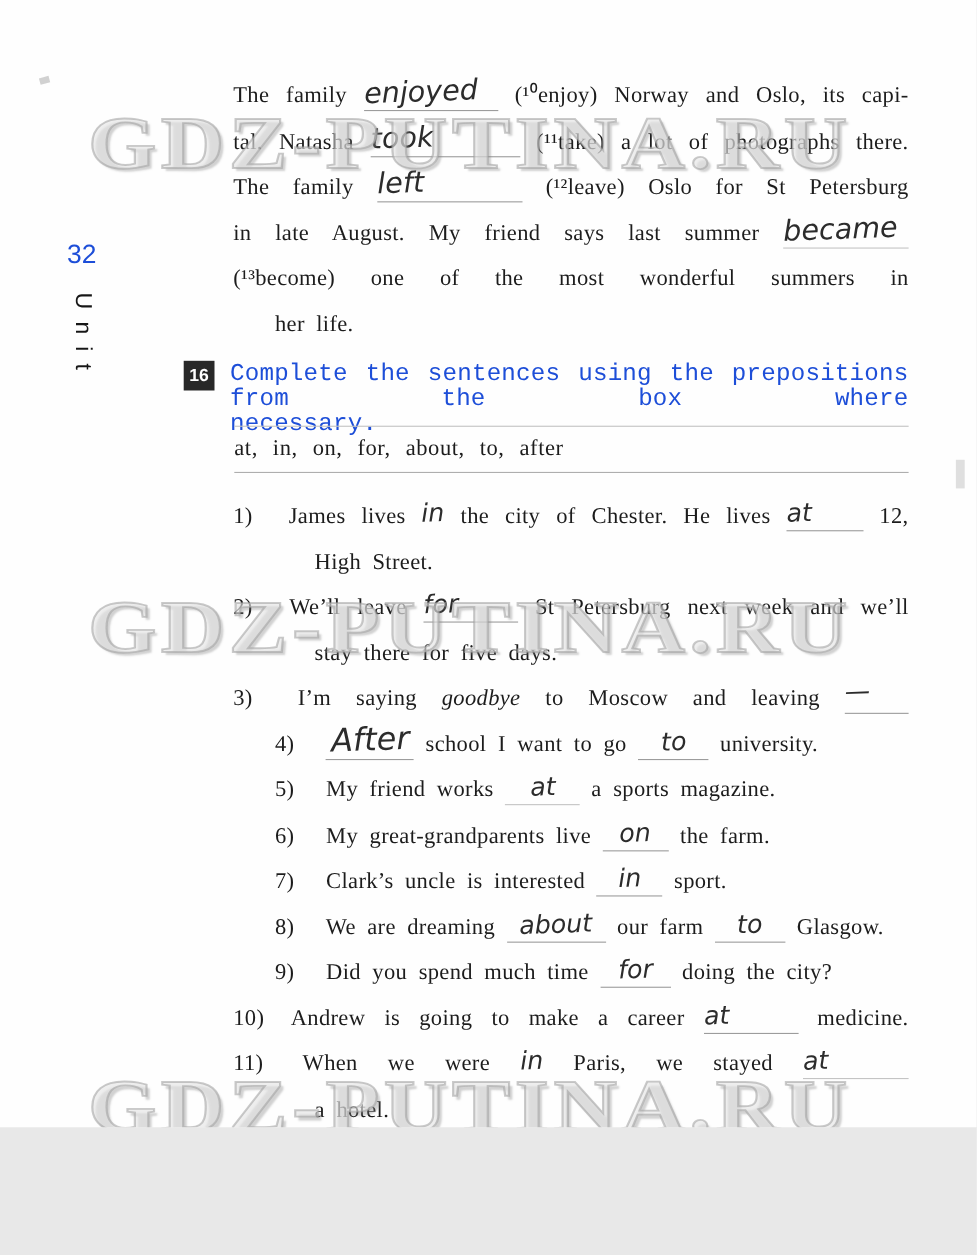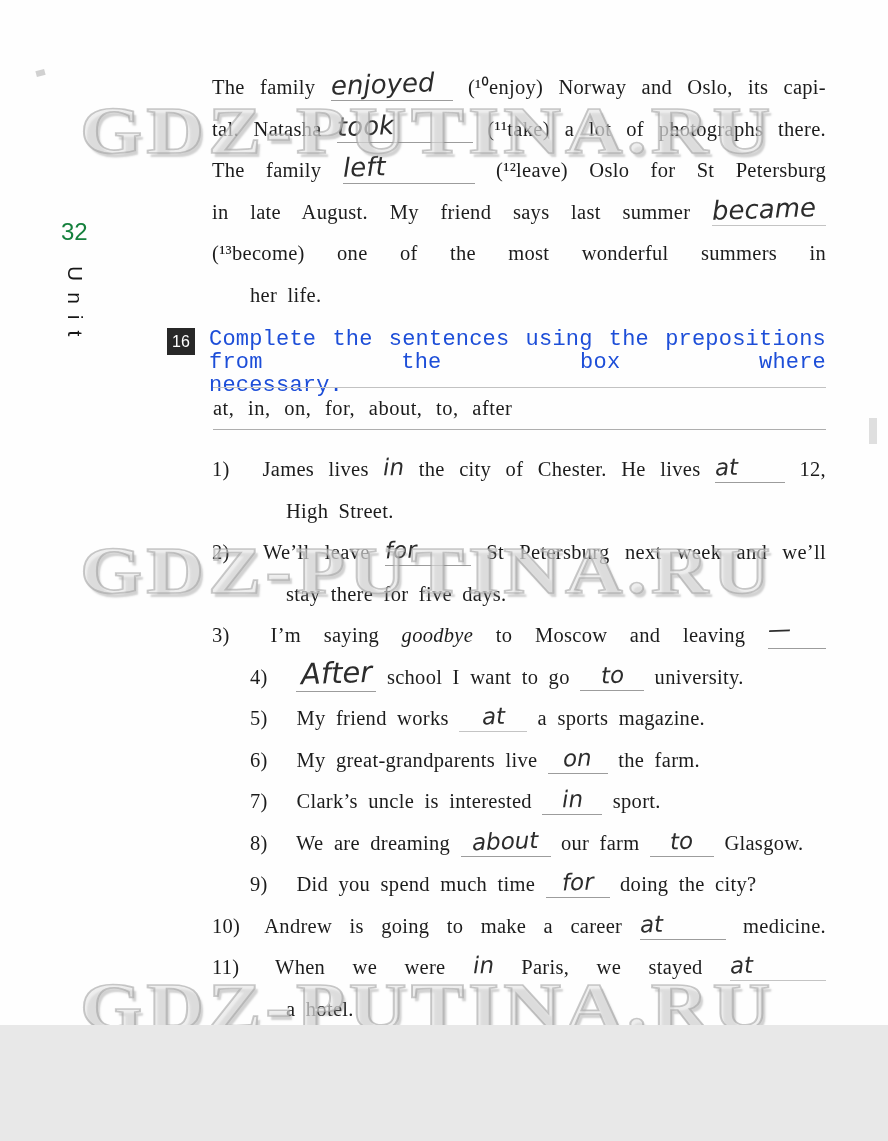--- a/index.html
+++ b/index.html
@@ -7,21 +7,21 @@
         font-family:"Liberation Serif",serif;color:#1c1c1c;}
   
   .wm{position:absolute;left:80px;white-space:nowrap;pointer-events:none;z-index:9;
       font-family:"Liberation Serif",serif;font-weight:bold;font-size:80px;letter-spacing:4px;
       color:rgba(228,228,228,0.62);-webkit-text-stroke:2px rgba(158,158,158,0.55);
       text-shadow:3px 4px 2px rgba(125,125,125,0.35);
       transform:scaleY(0.85);transform-origin:top left;}
   .wm1{top:92px;}.wm2{top:532px;}.wm3{top:968px;}
   
   .pagenum{position:absolute;left:61px;top:218px;font-family:"Liberation Sans",sans-serif;
-           font-size:24px;color:#15803d;}
+           font-size:24px;color:#1d4ed8;}
   .unitlbl{position:absolute;left:87px;top:266px;font-family:"Liberation Sans",sans-serif;
            font-size:21px;letter-spacing:11px;color:#161616;white-space:nowrap;
            transform:rotate(90deg);transform-origin:0 0;}
   
   .col{position:absolute;left:212px;width:614px;}
   .intro{top:67px;}
   .line{height:41.5px;line-height:41.5px;font-size:20.5px;letter-spacing:0.3px;word-spacing:5px;}
   .just{text-align:justify;text-align-last:justify;}
   .nw{white-space:nowrap;margin-left:38px;}
   
@@ -30,21 +30,21 @@
       letter-spacing:0;word-spacing:1px;line-height:1;}
   .intro .hw{font-size:26px;}
   .hw-big{font-size:29px;}
   .blank{display:inline-block;border-bottom:1.5px solid #9c9c9c;text-align:center;
          vertical-align:baseline;line-height:1;padding-bottom:2px;}
   .it{font-style:italic;}
   .num{display:inline-block;width:36px;}
   .ind{padding-left:36px;}
   
   .badge{position:absolute;left:167px;top:328px;width:28px;height:27px;background:#282828;
-         color:#fff;font-family:"Liberation Sans",sans-serif;font-weight:normal;font-size:16px;
+         color:#fff;font-family:"Liberation Sans",sans-serif;font-weight:bold;font-size:16px;
          text-align:center;line-height:27px;}
   .instr{position:absolute;left:209px;top:328px;width:617px;font-family:Liberation Mono, monospace;
          font-size:22px;line-height:23px;color:#1d4ed8;letter-spacing:0.2px;}
   .instr .i1{text-align:justify;text-align-last:justify;}
   
   .prepbox{position:absolute;left:213px;top:387px;width:613px;height:41px;
            border-top:1px solid #c2c2c2;border-bottom:1px solid #aeaeae;
            text-align:left;line-height:41px;font-size:20.5px;word-spacing:8px;letter-spacing:0.5px;}
   
   .sents{top:449px;}

